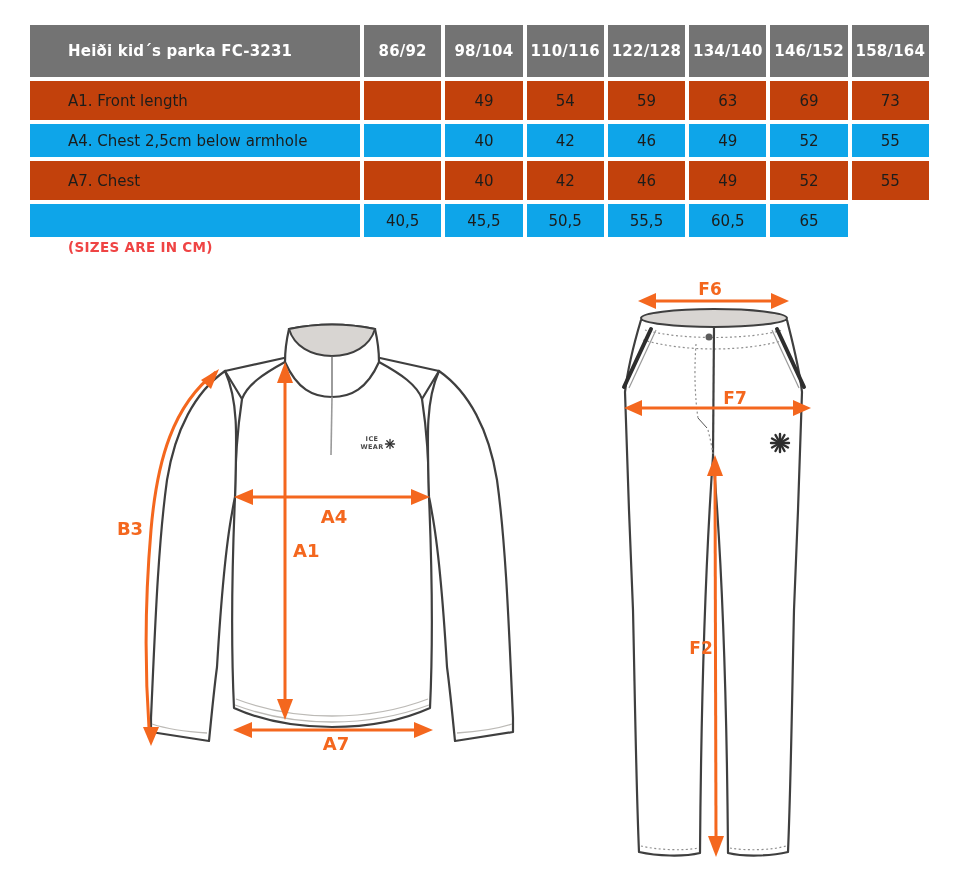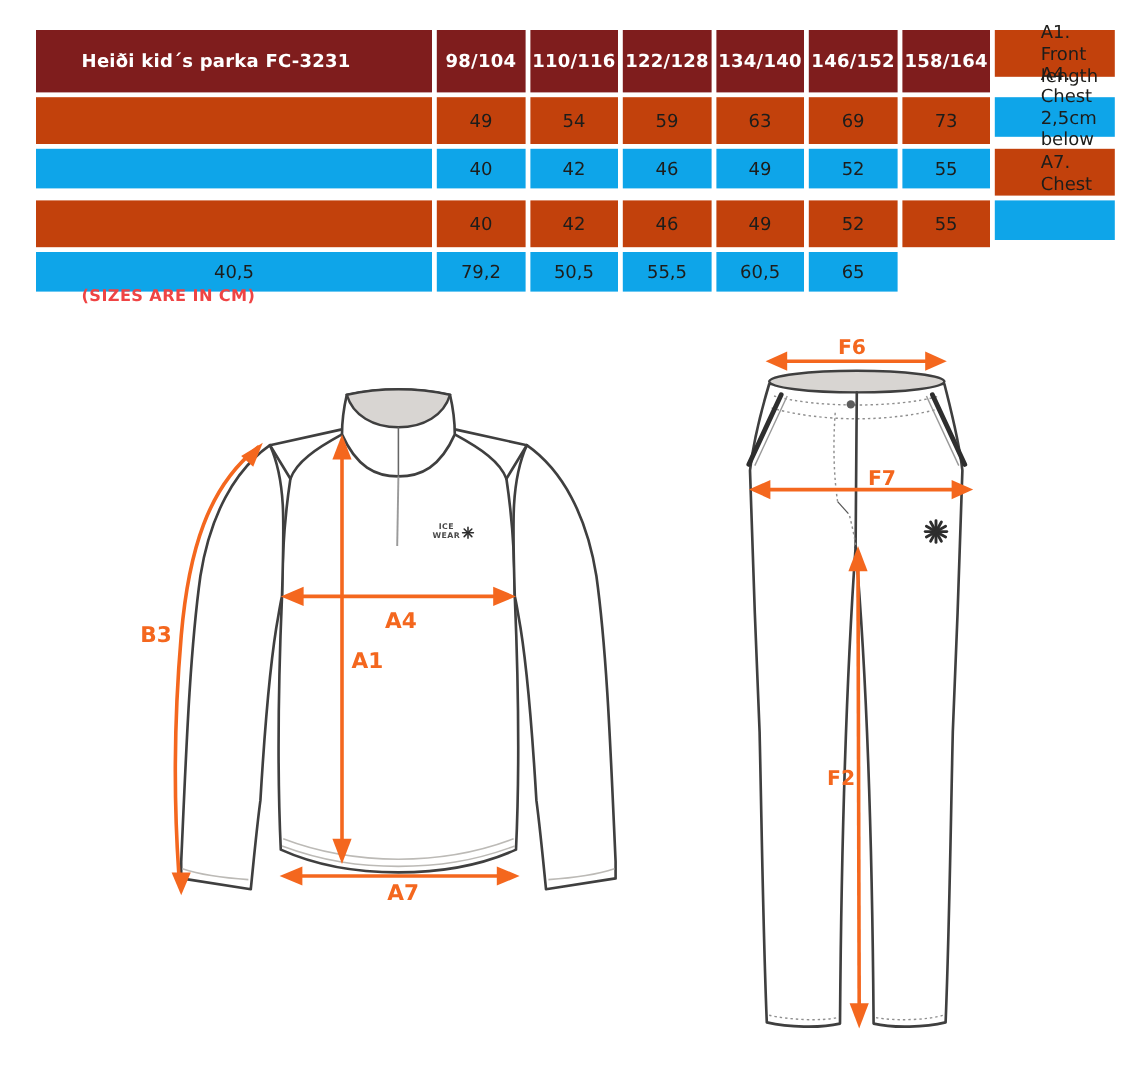--- a/index.html
+++ b/index.html
@@ -4,21 +4,21 @@
 <style>
   html,body{margin:0;padding:0;background:#fff;}
   .page{position:relative;width:957px;height:894px;background:#fff;overflow:hidden;
         font-family:"DejaVu Sans","Liberation Sans",sans-serif;}
 
   
   .size-table{position:absolute;left:30px;top:25px;width:899px;
               display:grid;grid-template-columns:330px repeat(7,1fr);gap:4px;}
   .cell{display:flex;align-items:center;justify-content:center;
         font-size:15px;color:#1d1d1b;box-sizing:border-box;}
-  .cell.head{background:#7f1d1d;color:#fff;height:52px;font-weight:600;letter-spacing:.2px;}
+  .cell.head{background:#737373;color:#fff;height:52px;font-weight:600;letter-spacing:.2px;}
   .cell.title{justify-content:flex-start;padding-left:38px;font-size:15px;}
   .cell.rdark{background:#c2410c;height:39px;}
   .cell.rlight{background:#0ea5e9;height:33px;}
   .cell.rowlabel{justify-content:flex-start;padding-left:38px;}
 
   .sizes-note{position:absolute;left:68px;top:239px;color:#ef4444;
               font-size:13.5px;font-weight:600;letter-spacing:.3px;}
 
   
   .pullover-svg{position:absolute;left:85px;top:300px;width:460px;height:490px;}
@@ -37,20 +37,21 @@
   svg .mark{stroke:#2e2e2e;stroke-linecap:round;}
 </style>
 </head>
 <body>
 
 <div class="page">
 
   <div class="size-table">
 
     <div class="cell head title">Heiði kid´s parka FC-3231</div>
+    <div class="cell head">86/92</div>
     <div class="cell head">98/104</div>
     <div class="cell head">110/116</div>
     <div class="cell head">122/128</div>
     <div class="cell head">134/140</div>
     <div class="cell head">146/152</div>
     <div class="cell head">158/164</div>
 
     <div class="cell rdark rowlabel">A1. Front length</div>
     <div class="cell rdark"></div>
     <div class="cell rdark">49</div>
@@ -73,21 +74,21 @@
     <div class="cell rdark"></div>
     <div class="cell rdark">40</div>
     <div class="cell rdark">42</div>
     <div class="cell rdark">46</div>
     <div class="cell rdark">49</div>
     <div class="cell rdark">52</div>
     <div class="cell rdark">55</div>
 
     <div class="cell rlight"></div>
     <div class="cell rlight">40,5</div>
-    <div class="cell rlight">79,2</div>
+    <div class="cell rlight">45,5</div>
     <div class="cell rlight">50,5</div>
     <div class="cell rlight">55,5</div>
     <div class="cell rlight">60,5</div>
     <div class="cell rlight">65</div>
   </div>
 
   <div class="sizes-note">(SIZES ARE IN CM)</div>
 
   <svg class="pullover-svg" viewBox="0 0 460 490">
 

